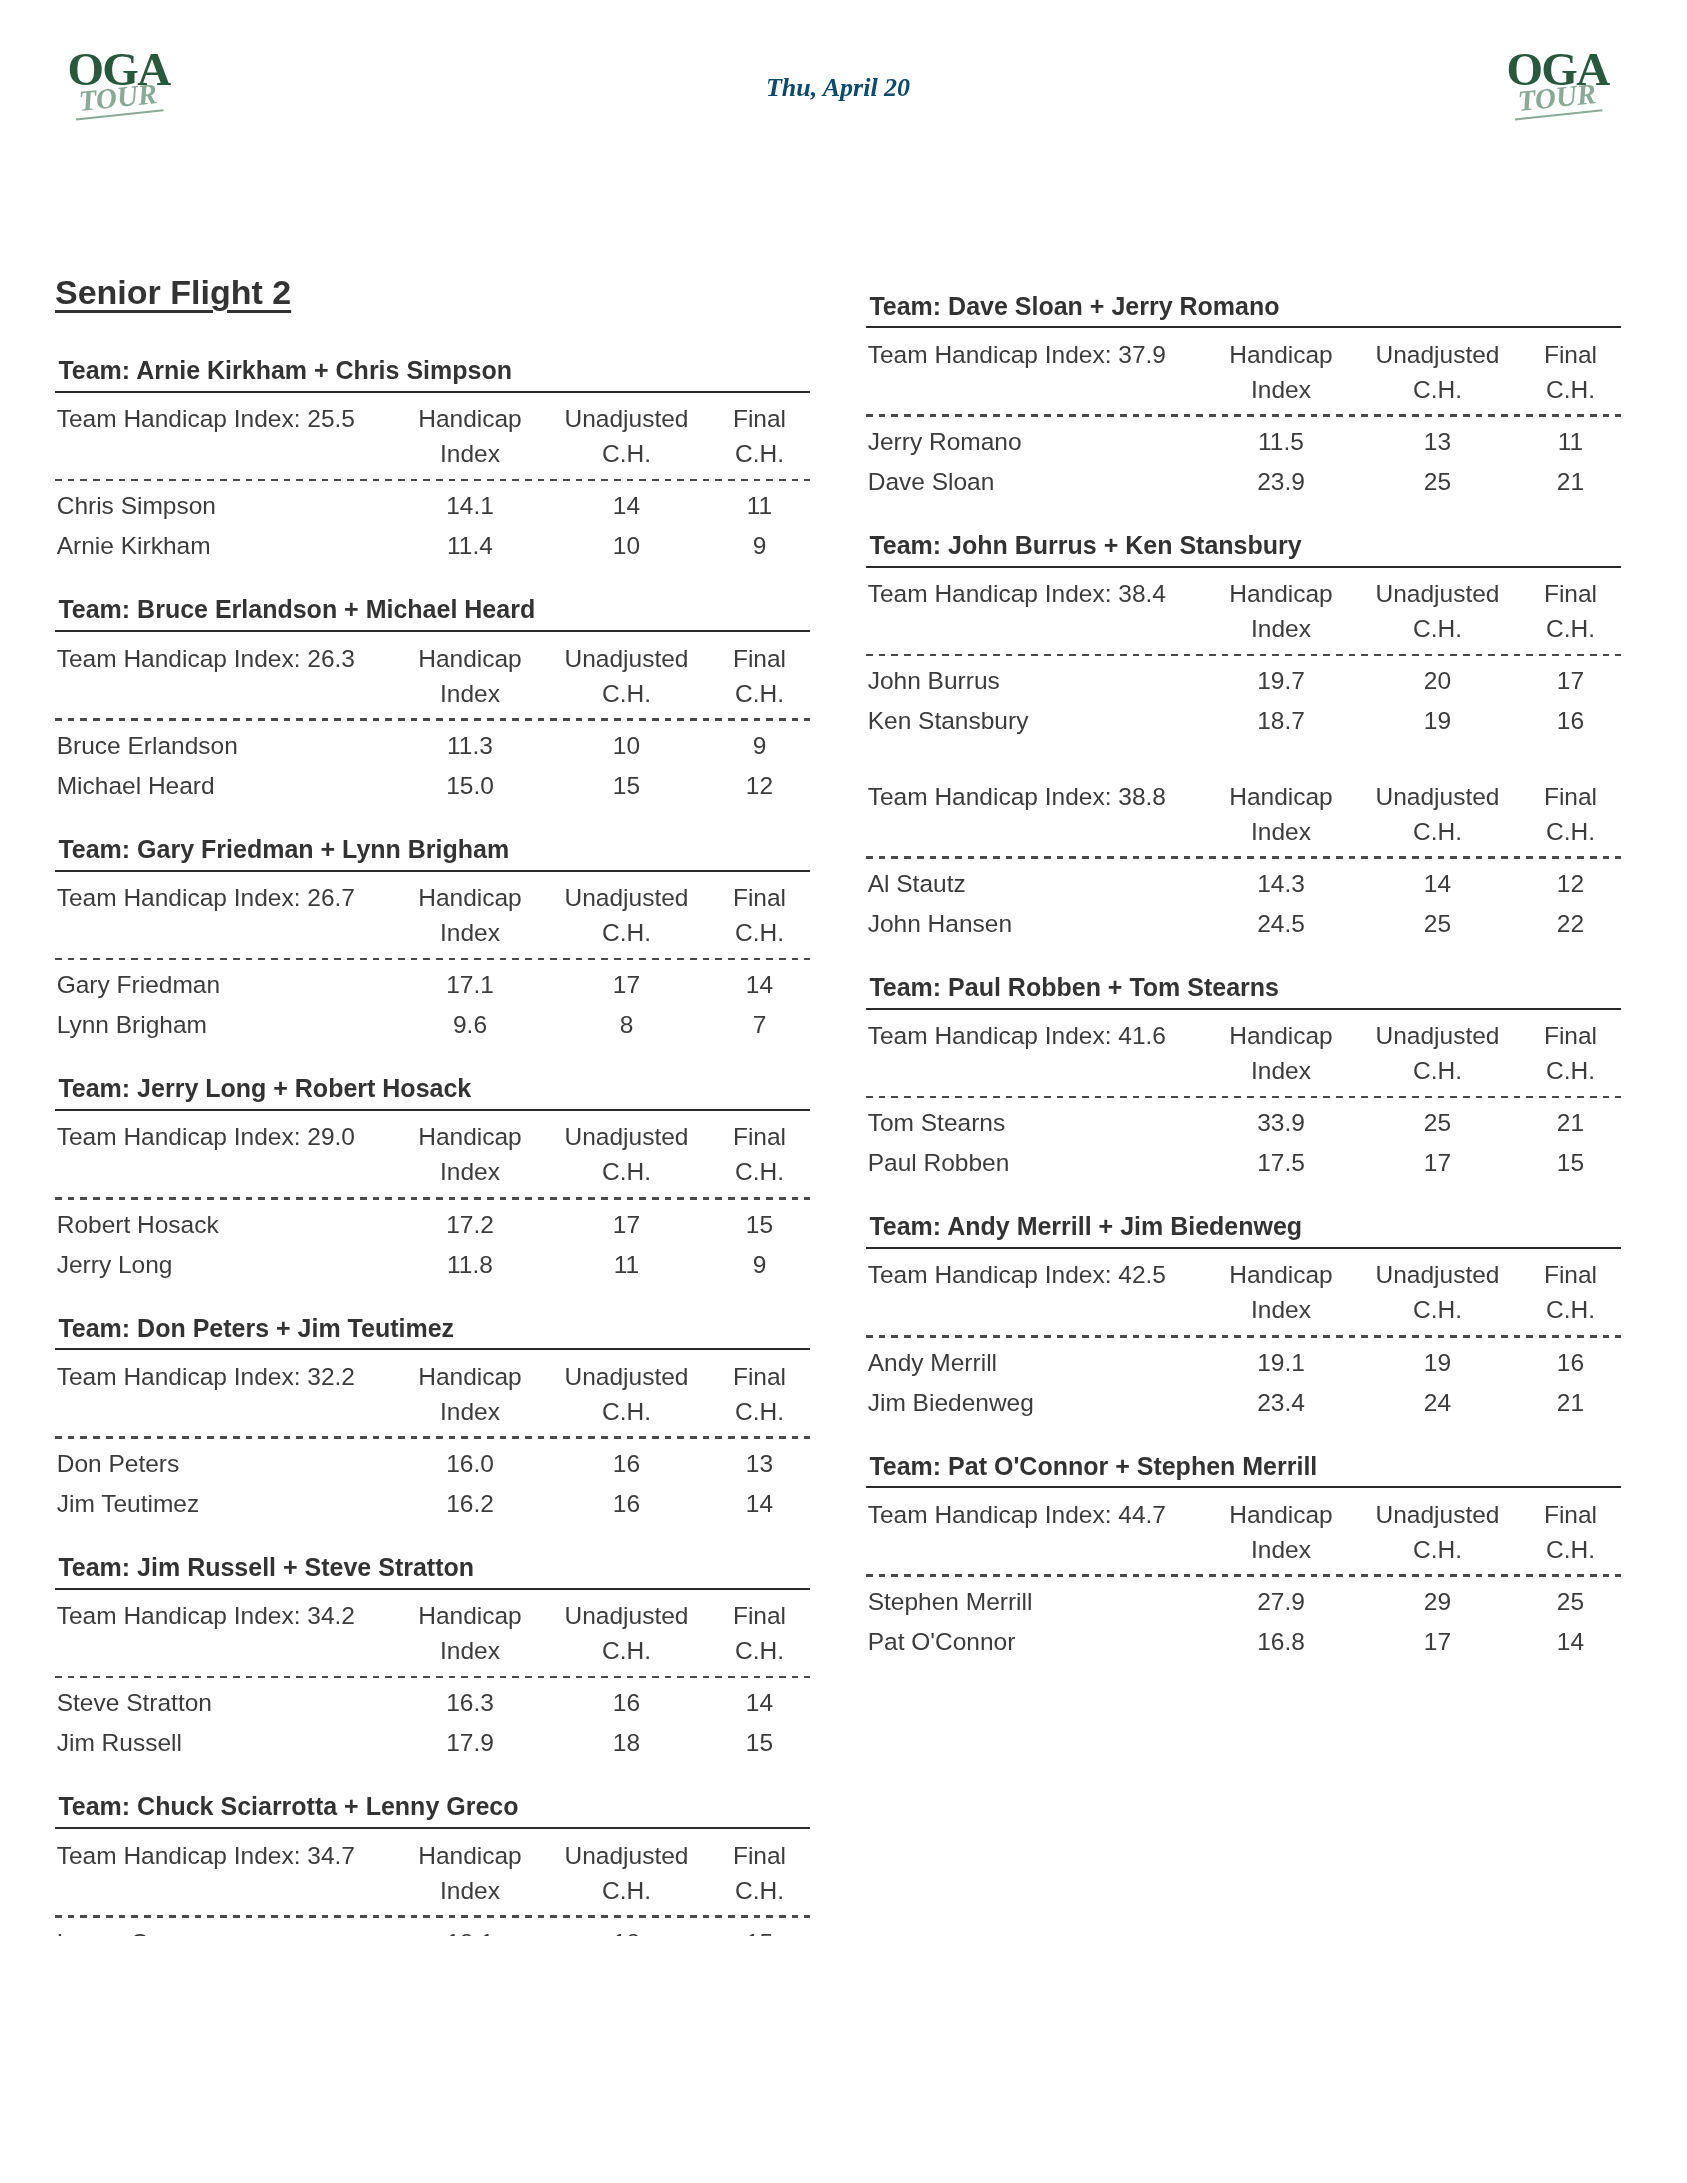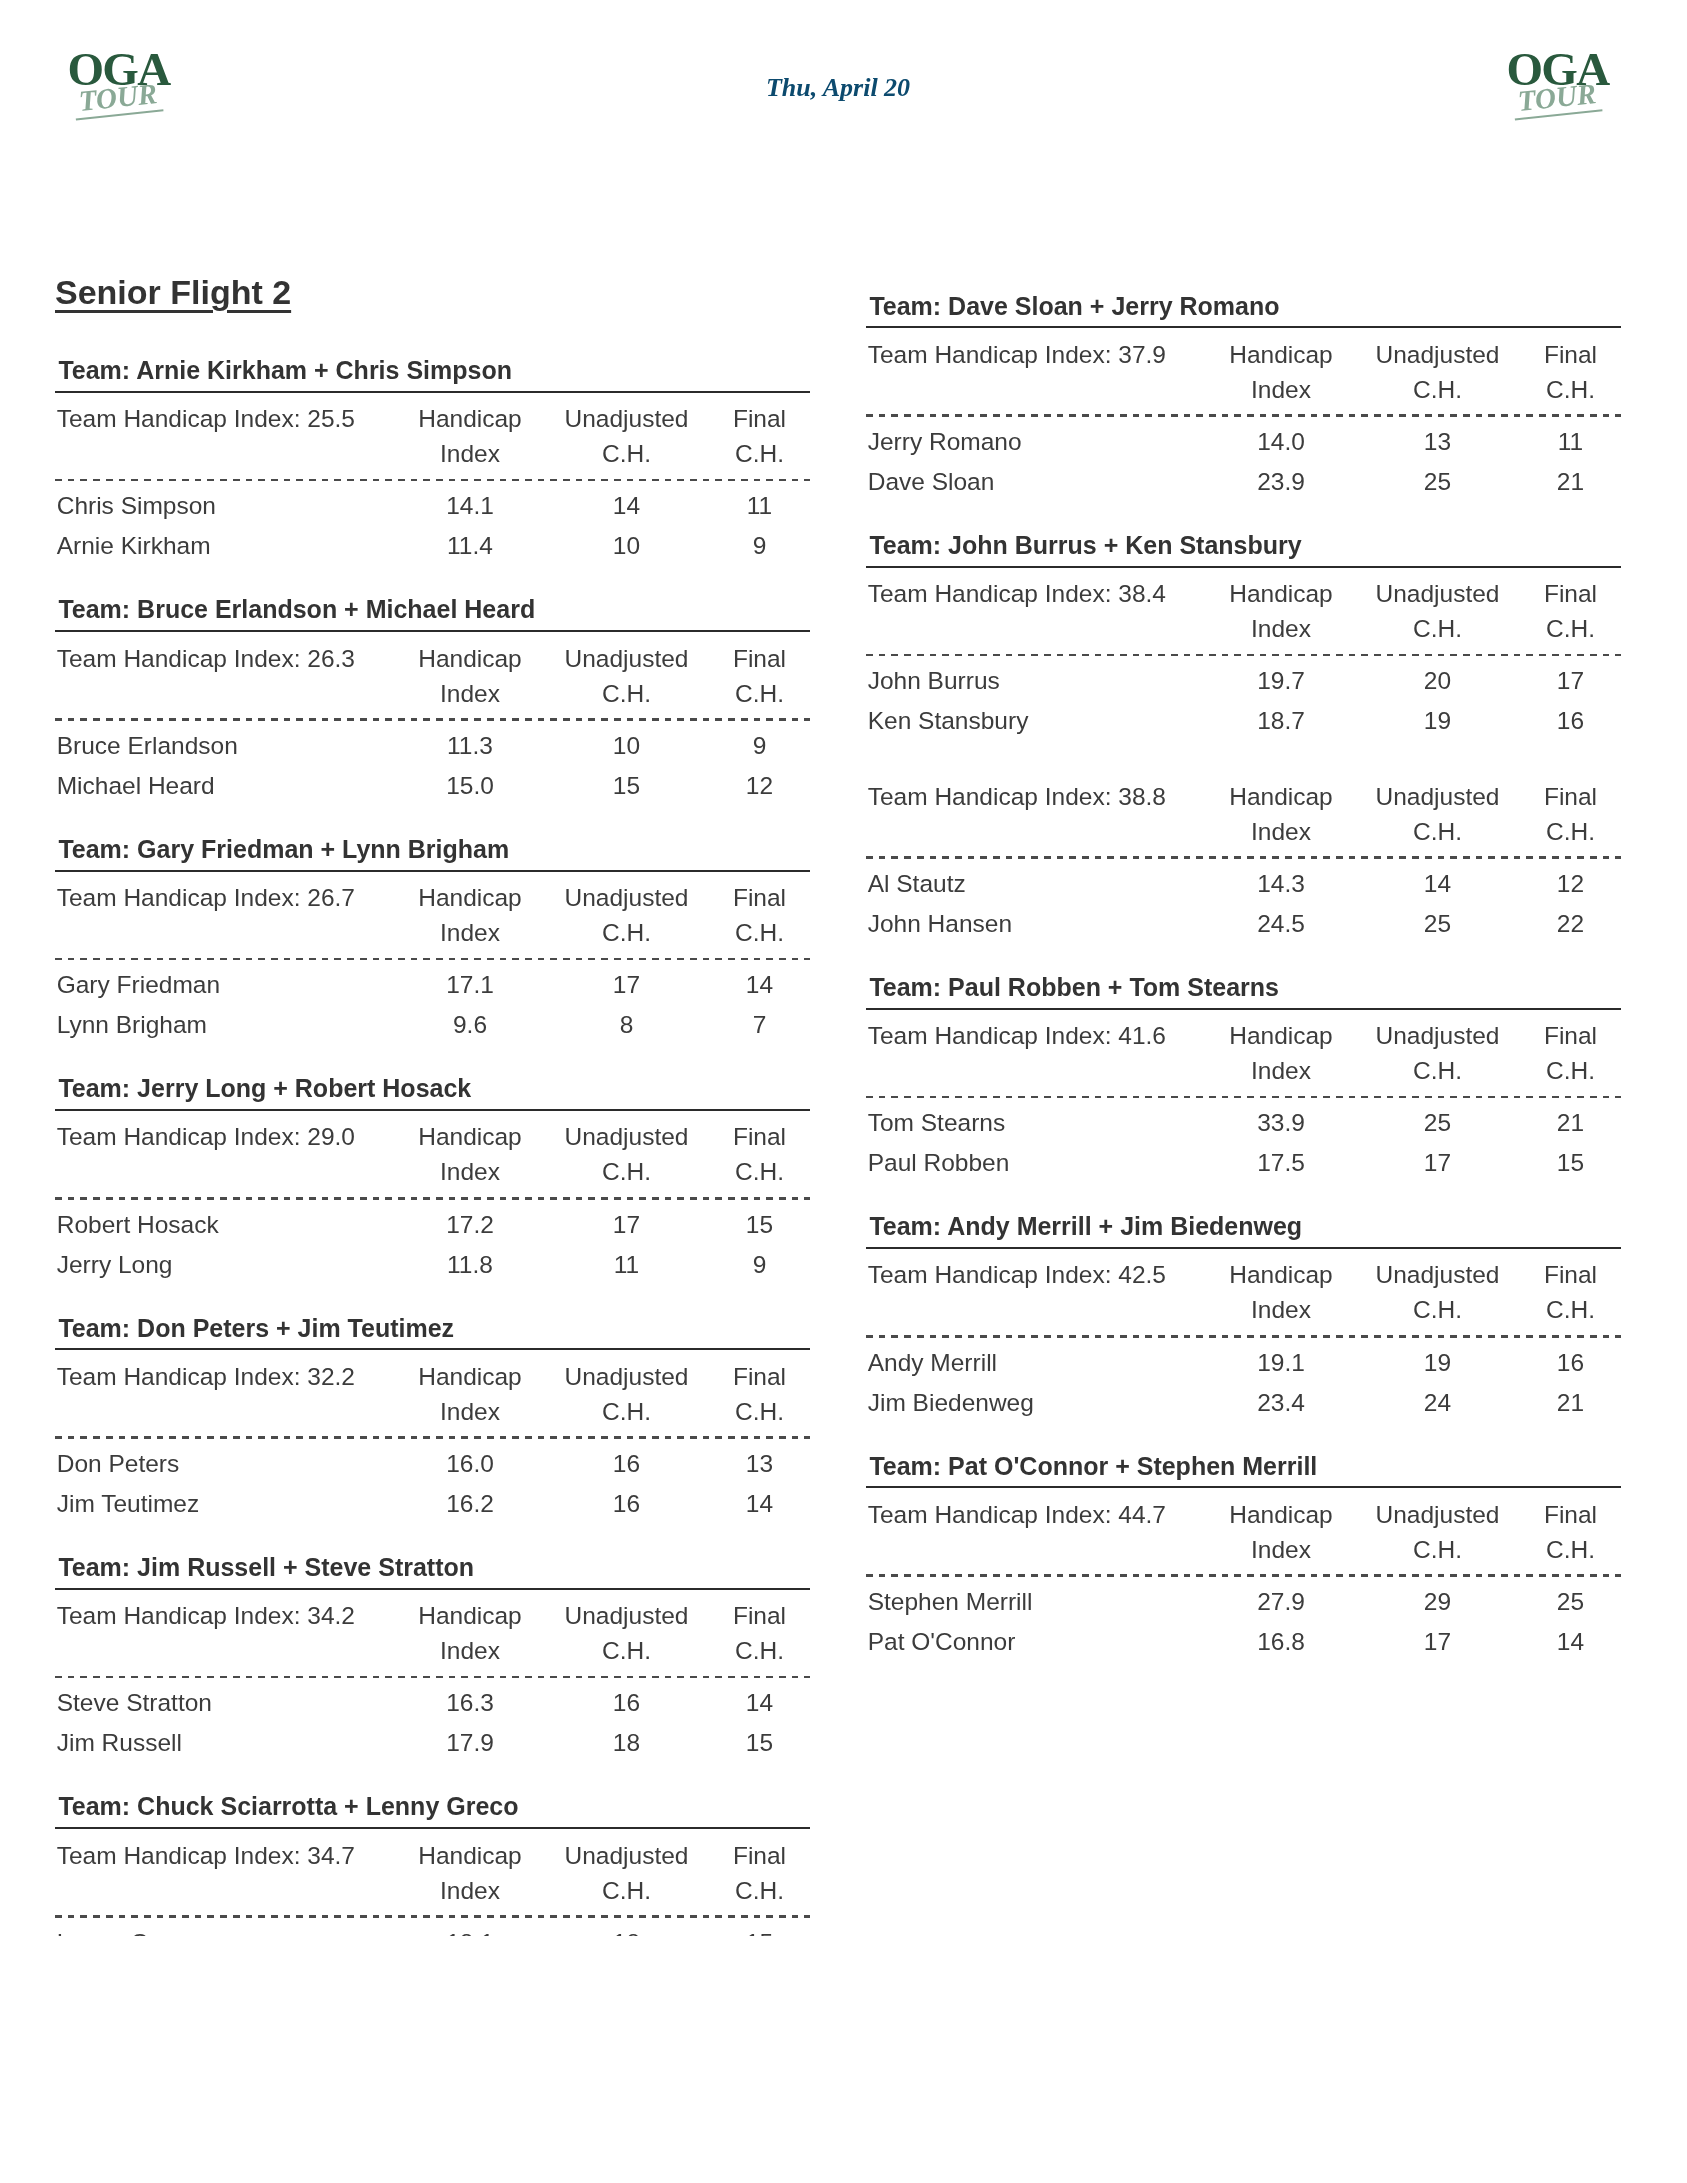--- a/index.html
+++ b/index.html
@@ -361,21 +361,21 @@
       </div>
       <div class="cell num">
         <div>Final</div>
         <div>C.H.</div>
       </div>
     </div>
     <div class="dash"></div>
     <div>
   <div class="trow prow">
     <div class="cell pname">Jerry Romano</div>
-    <div class="cell num">14.0</div>
+    <div class="cell num">11.5</div>
     <div class="cell num">13</div>
     <div class="cell num">11</div>
   </div>
 
   <div class="trow prow">
     <div class="cell pname">Dave Sloan</div>
     <div class="cell num">23.9</div>
     <div class="cell num">25</div>
     <div class="cell num">21</div>
   </div>

